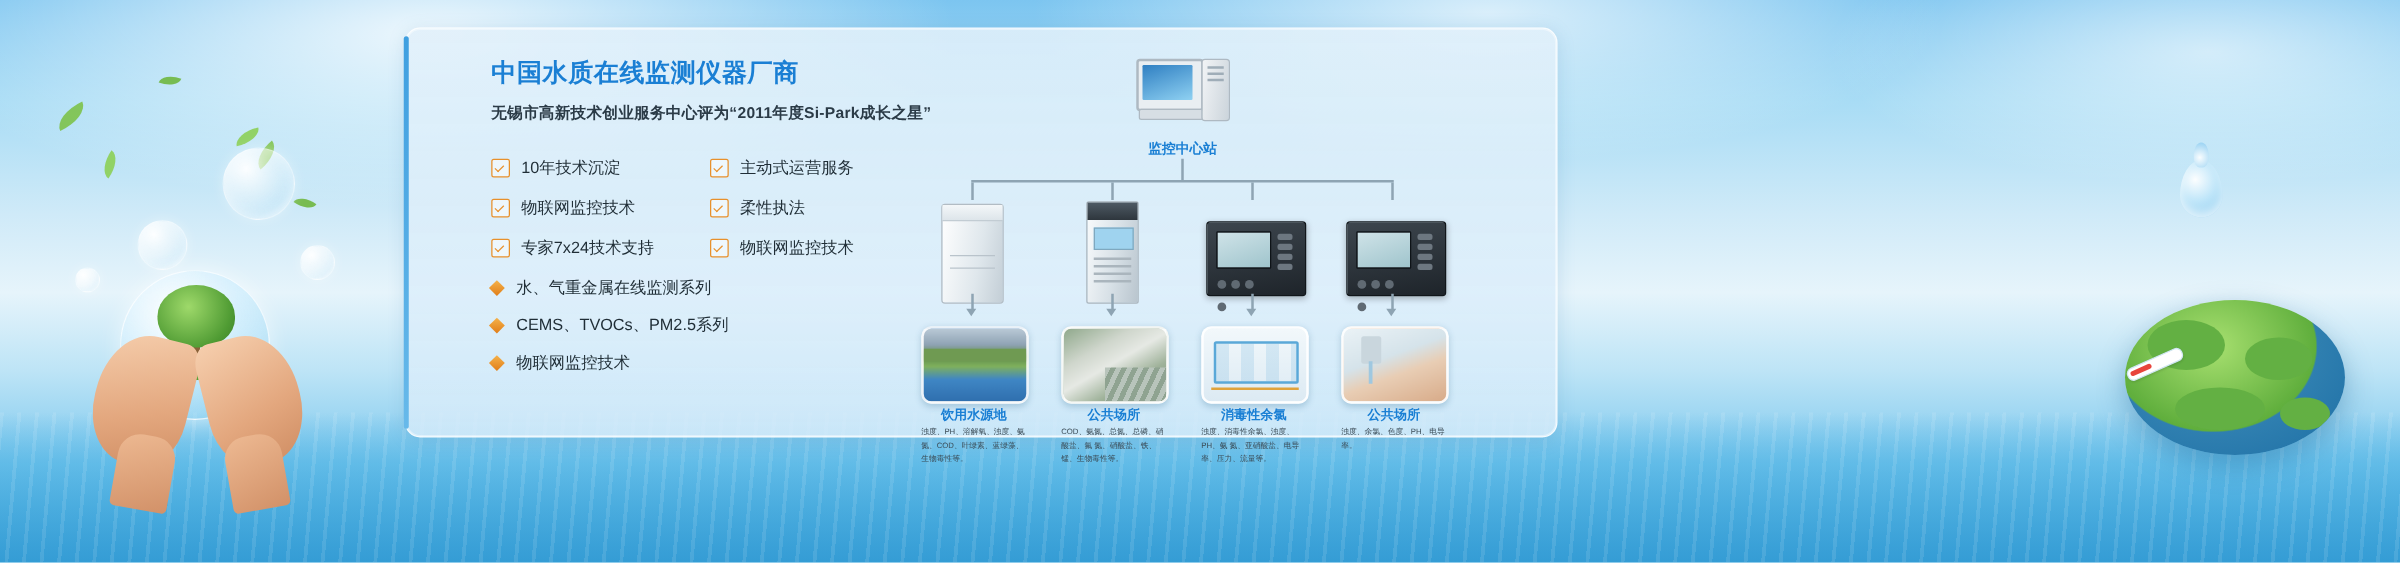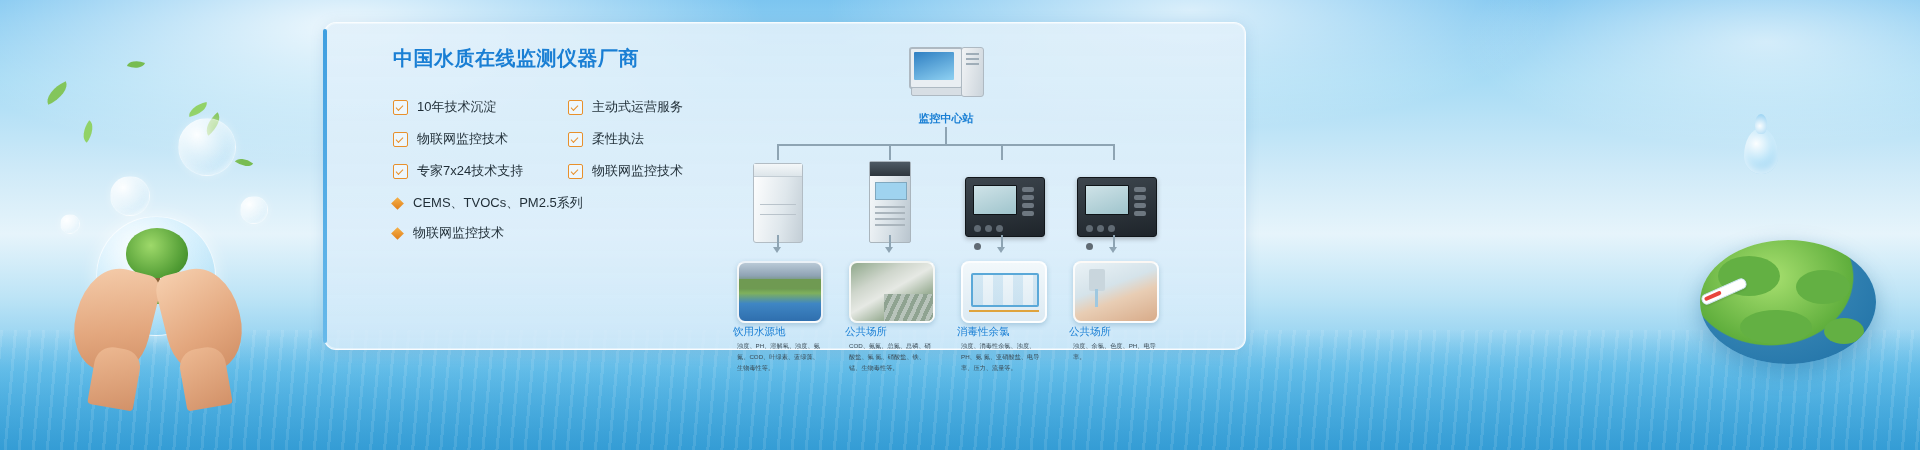--- a/index.html
+++ b/index.html
@@ -120,21 +120,21 @@
   .ph2:before{content:"";position:absolute;right:0;bottom:0;width:60%;height:46%;
     background:repeating-linear-gradient(115deg,#b8c4bb 0 4px,#8fa391 4px 8px);}
   .ph3{background:linear-gradient(180deg,#f2f8fb,#dceaf3);}
   .ph3:before{content:"";position:absolute;left:8px;top:10px;width:64px;height:30px;
     border:2px solid #5aa8d8;border-radius:2px;background:repeating-linear-gradient(90deg,rgba(90,168,216,.18) 0 10px,rgba(255,255,255,0) 10px 20px);}
   .ph3:after{content:"";position:absolute;left:6px;bottom:9px;width:70px;height:2px;background:#e0a33c;}
   .ph4{background:linear-gradient(160deg,#eaf2f6 0%,#d5e3ea 40%,#e8cdb4 60%,#d8ab89 100%);}
   .ph4:before{content:"";position:absolute;left:14px;top:6px;width:16px;height:22px;background:#c9d6dd;border-radius:2px;}
   .ph4:after{content:"";position:absolute;left:20px;top:26px;width:3px;height:18px;background:#9fc8e0;}
 
-  .cap{position:absolute;top:292px;width:92px;font-size:10.5px;font-weight:400;color:#1a7fd4;}
+  .cap{position:absolute;top:292px;width:92px;text-align:center;font-size:10.5px;font-weight:700;color:#1a7fd4;}
   .desc{position:absolute;top:308px;width:84px;font-size:6.2px;line-height:1.75;color:#3a4a55;text-align:left;}
 </style>
 </head>
 <body>
 
 <div class="sky-glow"></div>
 <div class="sea"></div>
 <div class="sea-shine"></div>
 
 <div class="leaf" style="left:44px;top:86px;"></div>
@@ -167,20 +167,21 @@
 <div class="waterdrop"></div>
 <div class="thermo">
     <i></i>
   </div>
 
 <div class="panel">
 
   <div class="left-col">
 
     <h1 class="title">中国水质在线监测仪器厂商</h1>
+    <p class="subtitle">无锡市高新技术创业服务中心评为“2011年度Si-Park成长之星”</p>
 
     <div class="check-grid">
       <div class="check-item">
         <span class="cbox"></span>
         <span>10年技术沉淀</span>
       </div>
       <div class="check-item">
         <span class="cbox"></span>
         <span>主动式运营服务</span>
       </div>
@@ -197,20 +198,24 @@
         <span>专家7x24技术支持</span>
       </div>
       <div class="check-item">
         <span class="cbox"></span>
         <span>物联网监控技术</span>
       </div>
     </div>
 
 
     <ul class="bullets">
+      <li>
+        <span class="dia"></span>
+        <span>水、气重金属在线监测系列</span>
+      </li>
       <li>
         <span class="dia"></span>
         <span>CEMS、TVOCs、PM2.5系列</span>
       </li>
       <li>
         <span class="dia"></span>
         <span>物联网监控技术</span>
       </li>
     </ul>
   </div>

